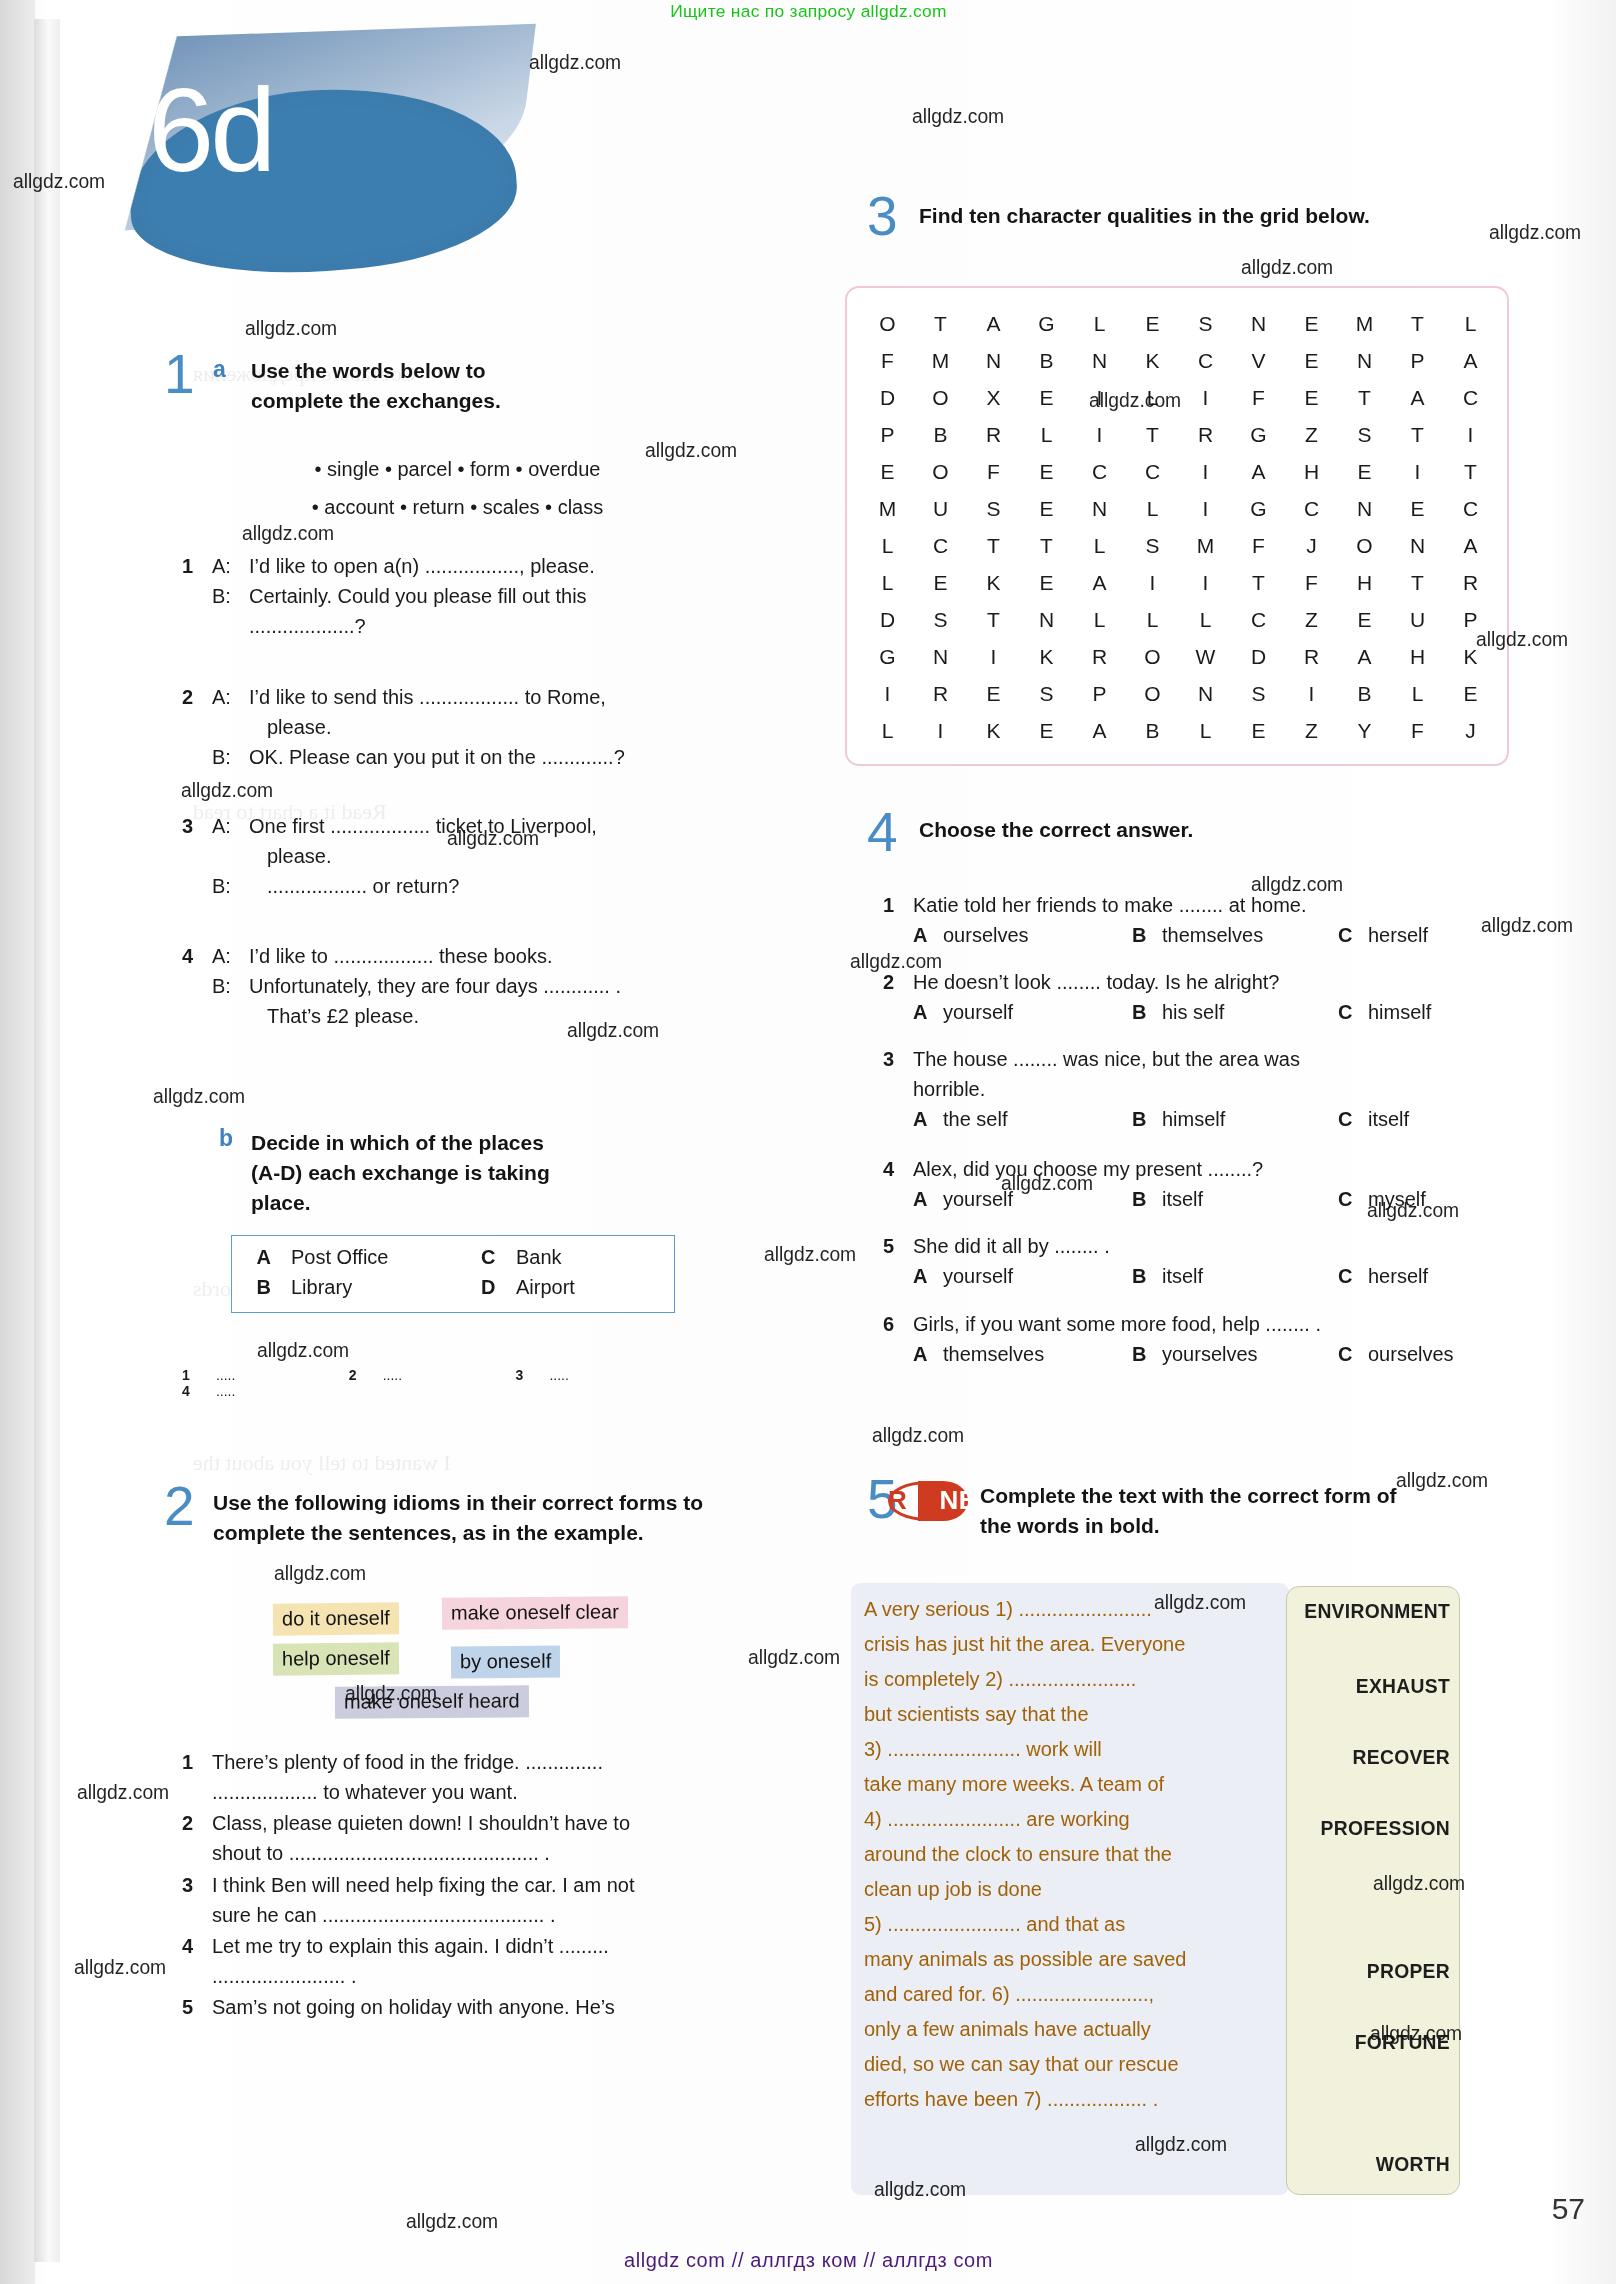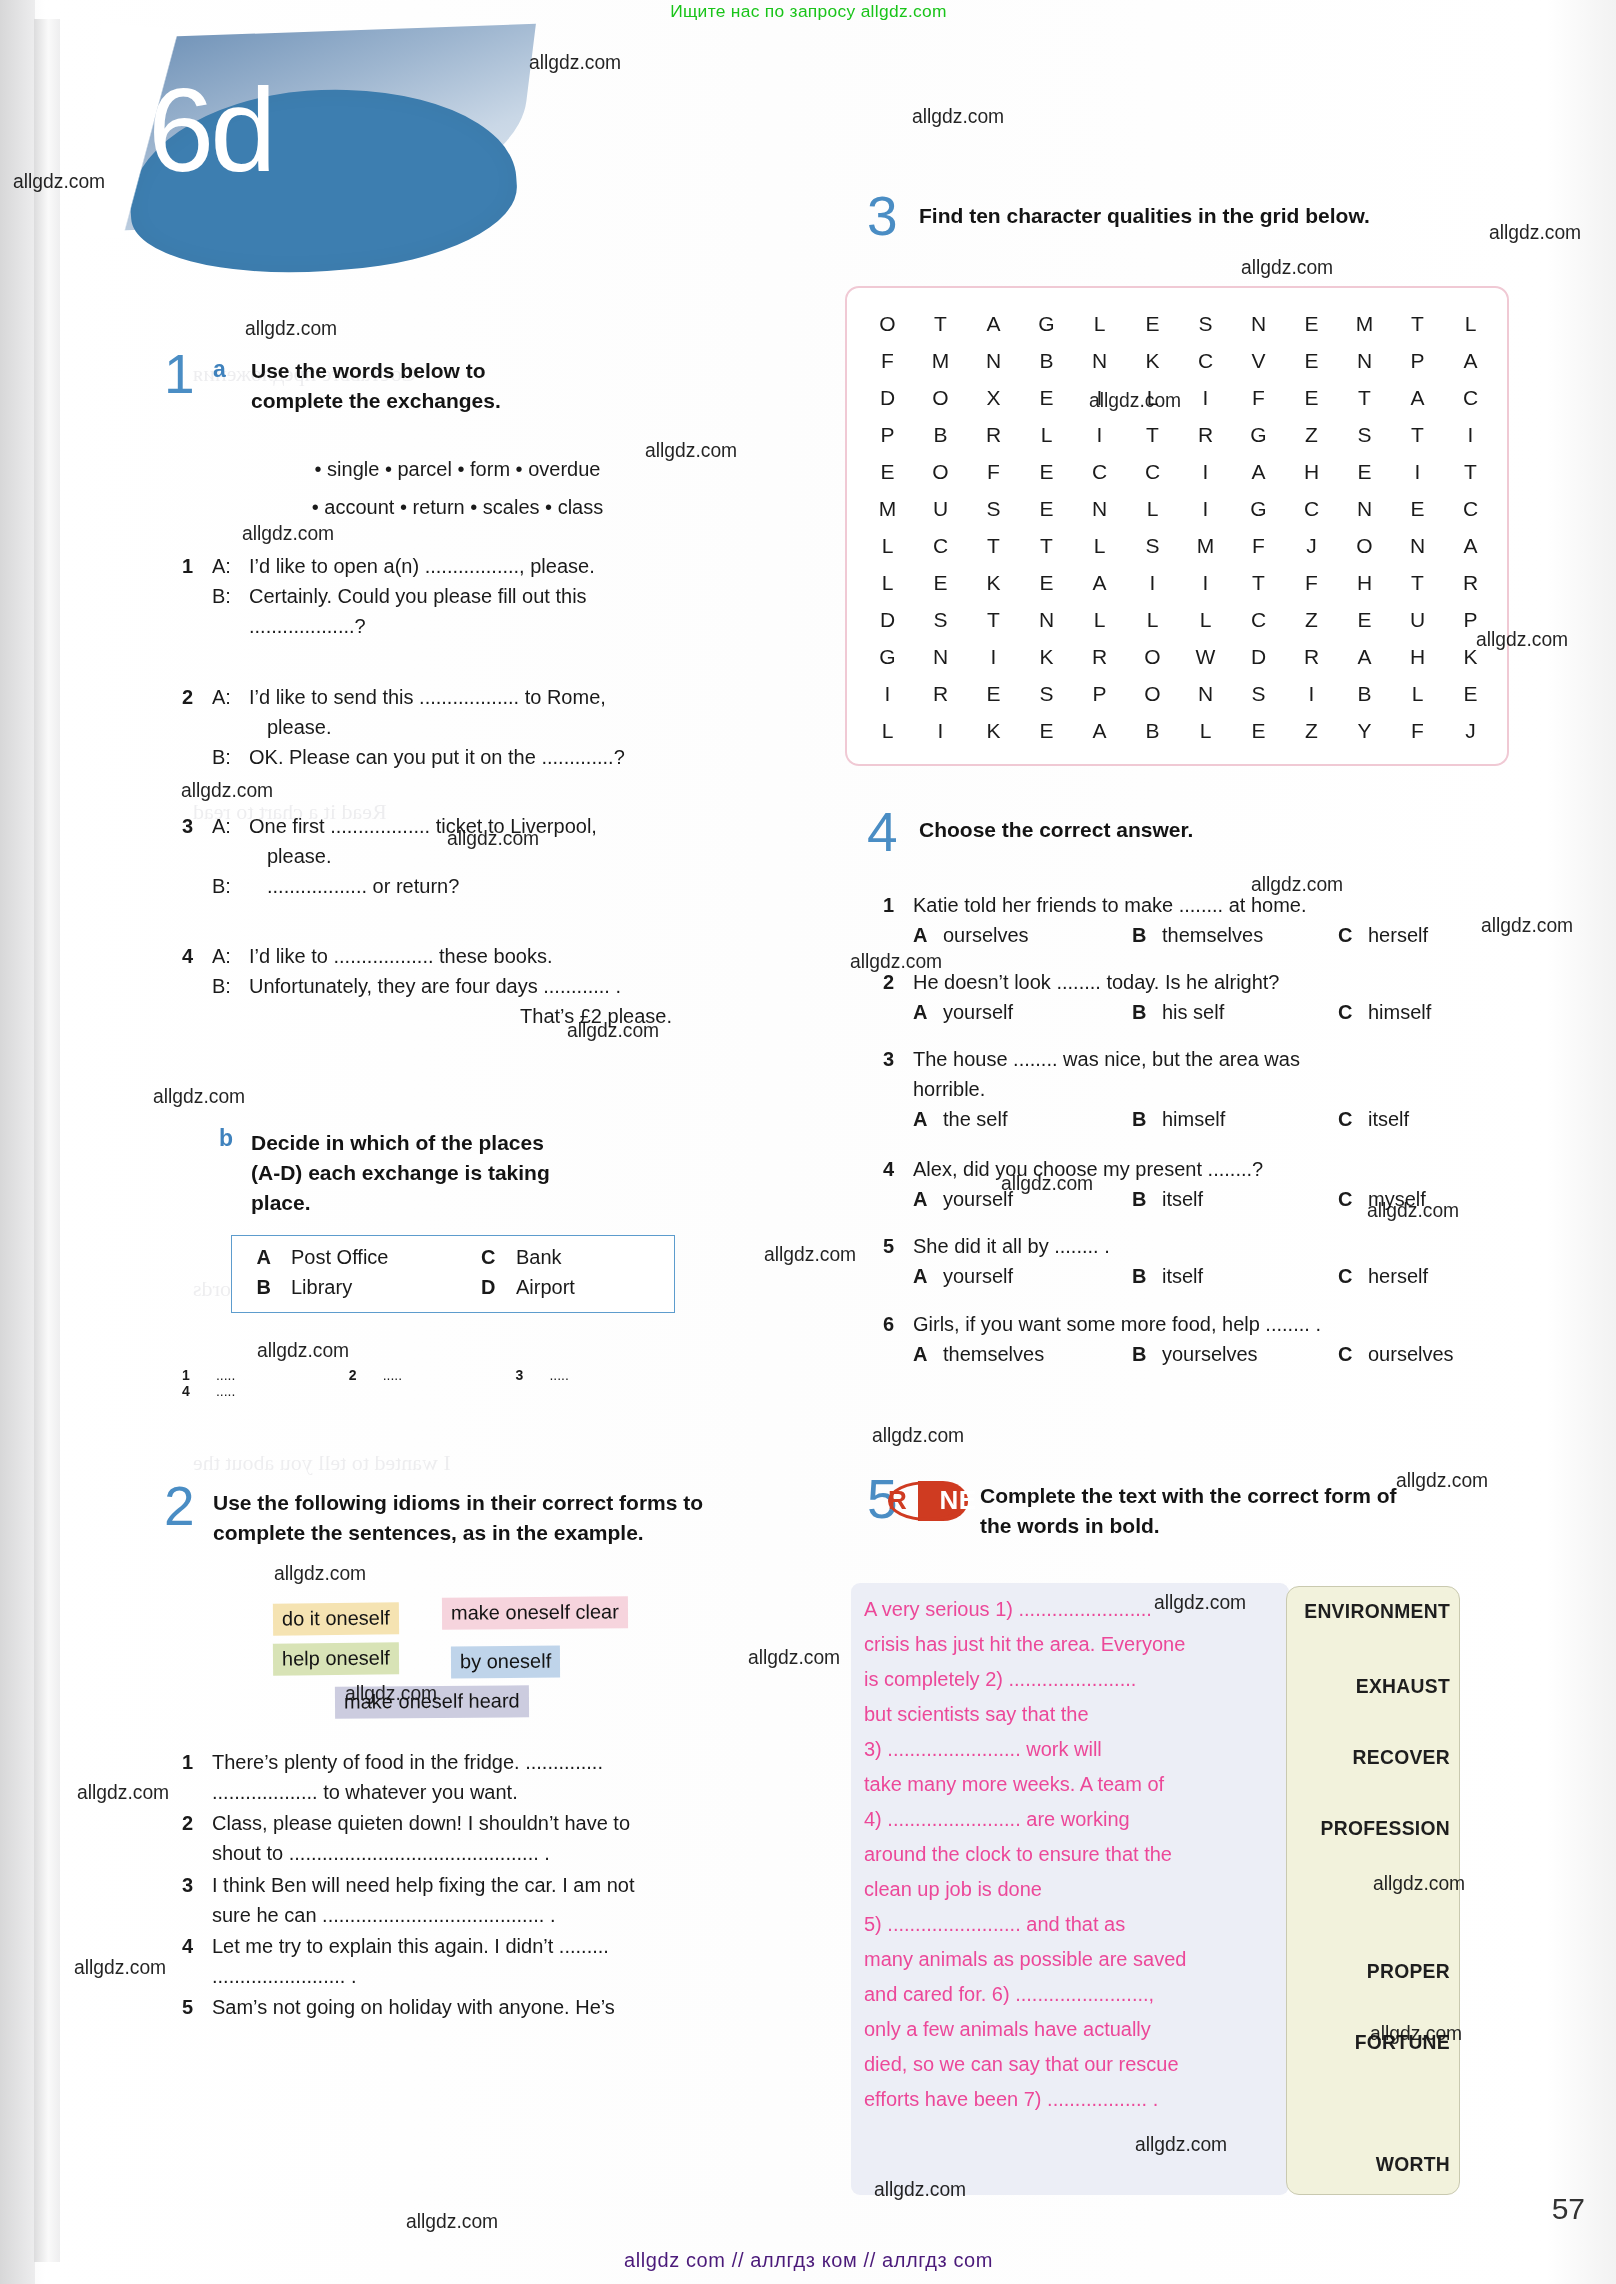--- a/index.html
+++ b/index.html
@@ -106,21 +106,21 @@
     text-align:center;font-size:21px;line-height:37px;color:#1b1b1b;
     font-family:"Liberation Sans", sans-serif;
   }
   
   #ex5-panel{
     position:absolute;left:851px;top:1583px;width:438px;height:612px;
     background:#eceef6;border-radius:9px;
   }
   #ex5-text{
     position:absolute;left:864px;top:1592px;width:413px;
-    font-size:20px;line-height:35px;color:#ec4899;
+    font-size:20px;line-height:35px;color:#a16207;
   }
   #ex5-words{
     position:absolute;left:1286px;top:1586px;width:174px;height:609px;
     background:#f2f2dc;border:1.9px solid #c9c9b0;border-radius:13px;
     box-sizing:border-box;
   }
   #ex5-words div{
     position:absolute;right:9px;font-size:19.3px;font-weight:bold;
     letter-spacing:0.3px;color:#1e1e1e;white-space:nowrap;
   }
@@ -246,21 +246,21 @@
     <span class="qtxt">I’d like to .................. these books.</span>
     </div>
   <div class="qrow">
       <span class="qnum"></span>
     <span style="width:37px;flex:0 0 37px;">B:</span>
     <span class="qtxt">Unfortunately, they are four days ............ .</span>
     </div>
   <div class="qrow">
       <span class="qnum"></span>
     <span style="width:37px;flex:0 0 37px;"></span>
-    <span class="qtxt" style="padding-left:18px;text-align:right;">That’s £2 please.</span>
+    <span class="qtxt" style="padding-left:18px;">That’s £2 please.</span>
     </div>
 </div>
 
 <div style="position:absolute;left:219px;top:1125px;" class="sub-letter">b</div>
 <div class="heading" style="position:absolute;left:251px;top:1128px;width:322px;">Decide in which of the places (A-D) each exchange is taking place.</div>
 
 <div id="places-box">
   <div class="place-cell" style="left:24.5px;top:10.3px;font-weight:bold;">A</div>
   <div class="place-cell" style="left:59px;top:10.3px;">Post Office</div>
   <div class="place-cell" style="left:24.5px;top:40px;font-weight:bold;">B</div>

